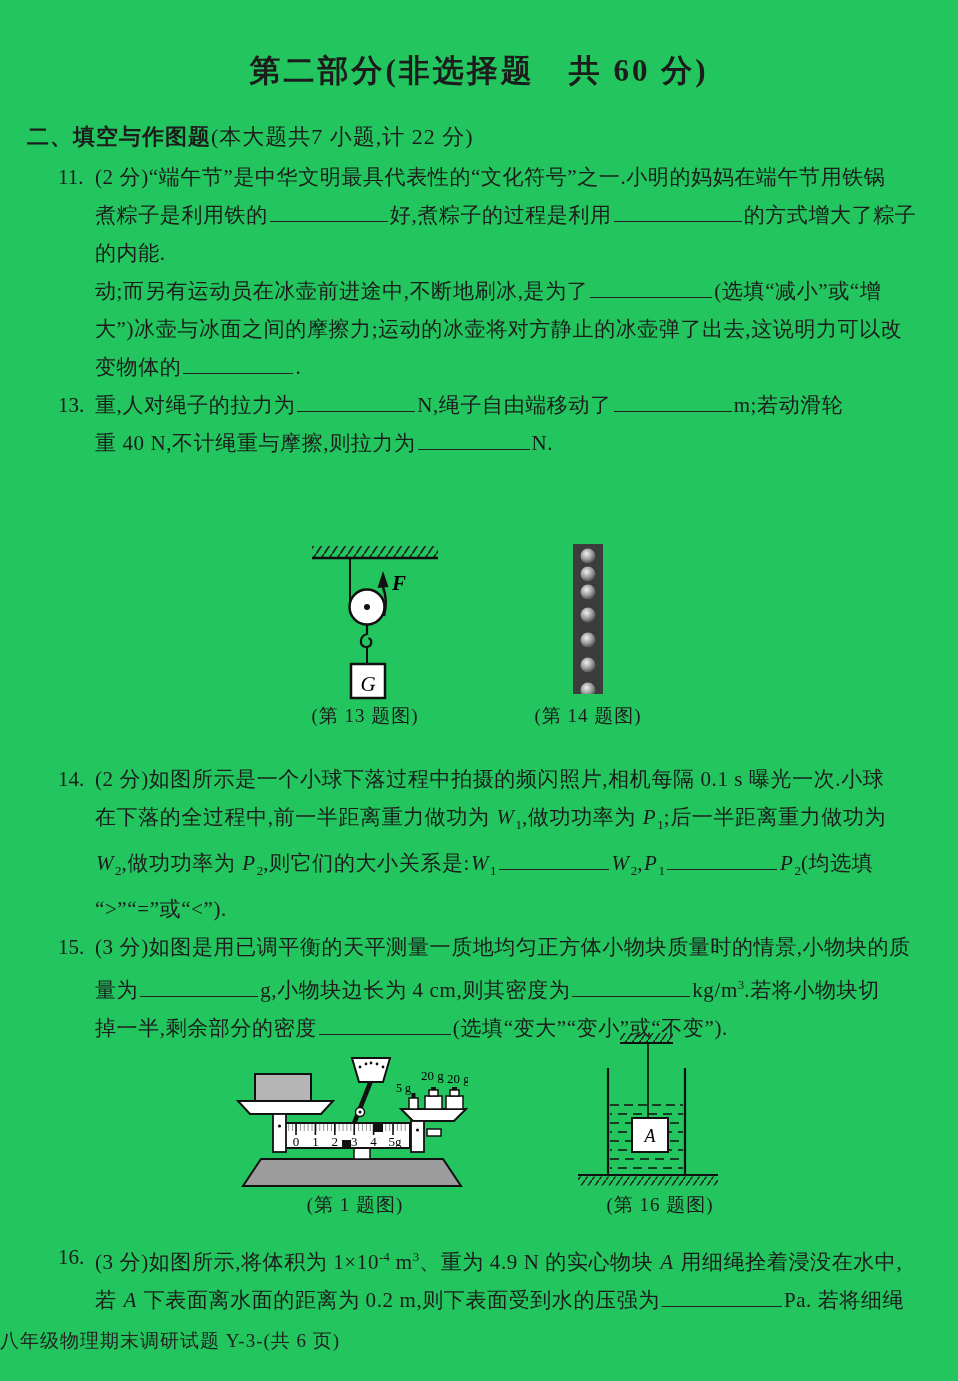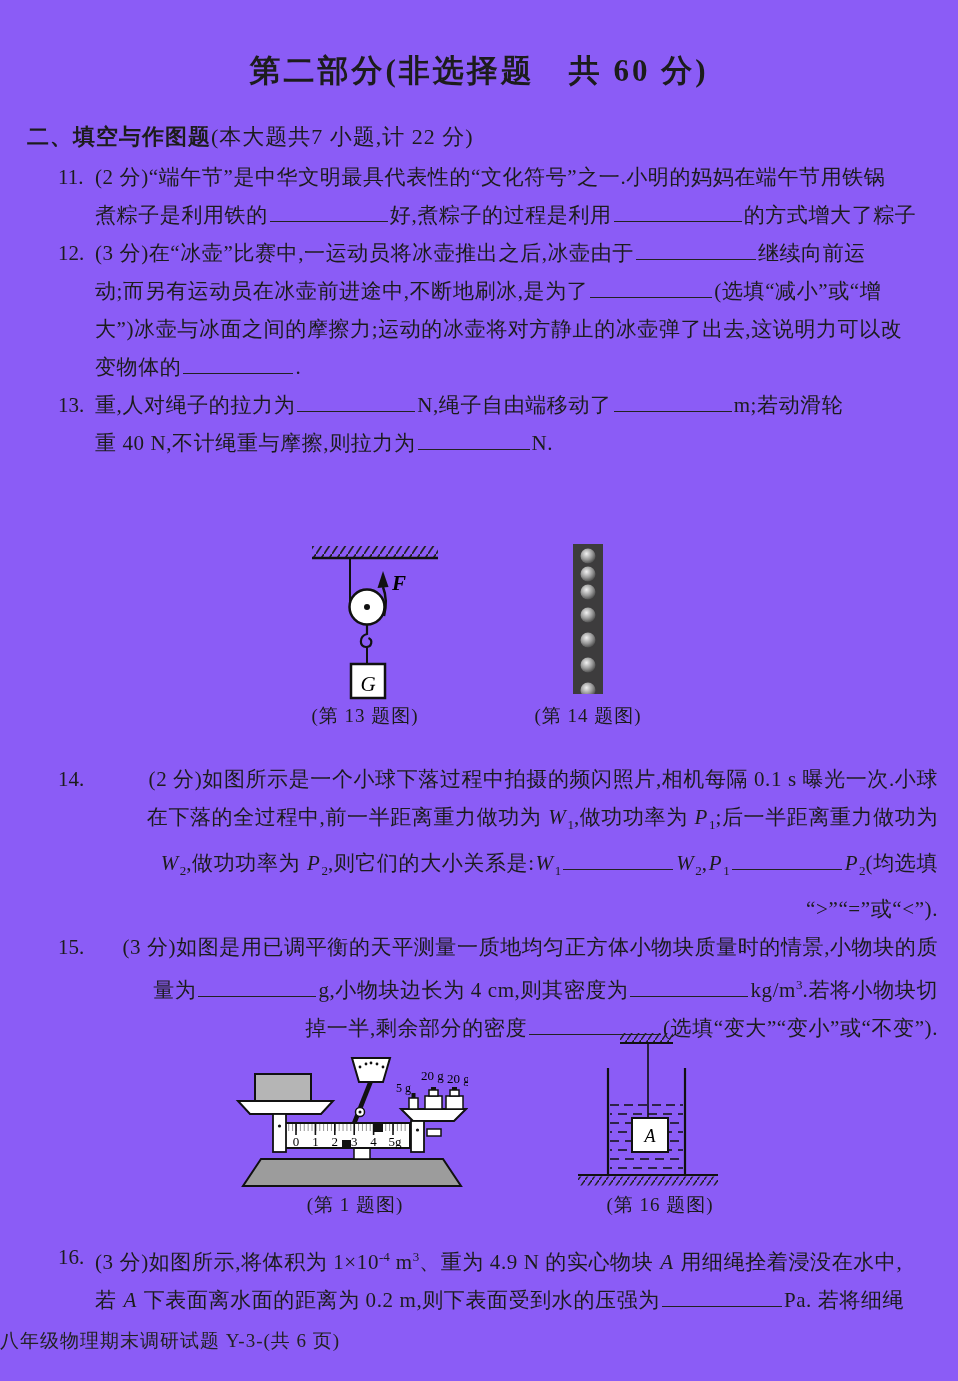--- a/index.html
+++ b/index.html
@@ -1,31 +1,31 @@
 <!DOCTYPE html>
 <html><head>
 <meta charset="utf-8">
 <style>
   html,body{margin:0;padding:0;background:#e8e8e8;}
   .page{
-    position:relative;width:958px;height:1381px;background:#8b5cf6;
+    position:relative;width:958px;height:1381px;background:#22c55e;
     font-family:"Liberation Serif","DejaVu Serif",serif;color:#1c1c1c;
     overflow:hidden;margin:0 auto;
   }
   .title{
     position:absolute;top:50px;left:0;width:100%;text-align:center;
     font-size:31px;font-weight:700;letter-spacing:3px;
   }
   .section{
     position:absolute;top:122px;left:27px;font-size:22px;letter-spacing:1px;
   }
   .section .sec-bold{font-family:"Liberation Sans","DejaVu Sans",sans-serif;font-weight:700;margin-top:12px;}
   .slot{position:absolute;left:0;width:958px;}
   #slot-top{top:158px;}
-  #slot-mid{top:760px;text-align:right;}
+  #slot-mid{top:760px;}
   #slot-bottom{top:1238px;}
   .question{position:relative;margin:0 0 0 0;}
   .qline{
     padding-left:95px;padding-right:20px;line-height:38px;font-size:21px;
     letter-spacing:0.6px;white-space:nowrap;
   }
   .qnum{position:absolute;left:58px;letter-spacing:0;}
   .blank{
     display:inline-block;border-bottom:1.6px solid #222;height:1em;
     margin:0 2px;vertical-align:baseline;
@@ -51,23 +51,23 @@
   <div class="title">第二部分(非选择题　共 60 分)</div>
 
   <div class="section">
     <span class="sec-bold">二、填空与作图题</span><span>(本大题共7 小题,计 22 分)</span>
   </div>
 
   <div class="slot" id="slot-top">
       <div class="question">
         <div class="qline"><span class="qnum">11.</span><span>(2 分)“端午节”是中华文明最具代表性的“文化符号”之一.小明的妈妈在端午节用铁锅</span></div>
         <div class="qline"><span>煮粽子是利用铁的</span><span class="blank" style="width: 118px;"></span><span>好,煮粽子的过程是利用</span><span class="blank" style="width: 128px;"></span><span>的方式增大了粽子</span></div>
-      </div>
-      <div class="question">
-        <div class="qline"><span class="qnum">12.</span><span>(3 分)在“冰壶”比赛中,一运动员将冰壶推出之后,冰壶由于</span><span class="blank" style="width: 120px;"></span><span>继续向前运</span></div>
+        <div class="qline"><span>的内能.</span></div>
+      </div>
+      <div class="question">
         <div class="qline"><span>动;而另有运动员在冰壶前进途中,不断地刷冰,是为了</span><span class="blank" style="width: 122px;"></span><span>(选填“减小”或“增</span></div>
         <div class="qline"><span>大”)冰壶与冰面之间的摩擦力;运动的冰壶将对方静止的冰壶弹了出去,这说明力可以改</span></div>
         <div class="qline"><span>变物体的</span><span class="blank" style="width: 110px;"></span><span>.</span></div>
       </div>
       <div class="question">
         <div class="qline"><span class="qnum">13.</span></div>
         <div class="qline"><span>重,人对绳子的拉力为</span><span class="blank" style="width: 118px;"></span><span>N,绳子自由端移动了</span><span class="blank" style="width: 118px;"></span><span>m;若动滑轮</span></div>
         <div class="qline"><span>重 40 N,不计绳重与摩擦,则拉力为</span><span class="blank" style="width: 112px;"></span><span>N.</span></div>
       </div>
     </div>

